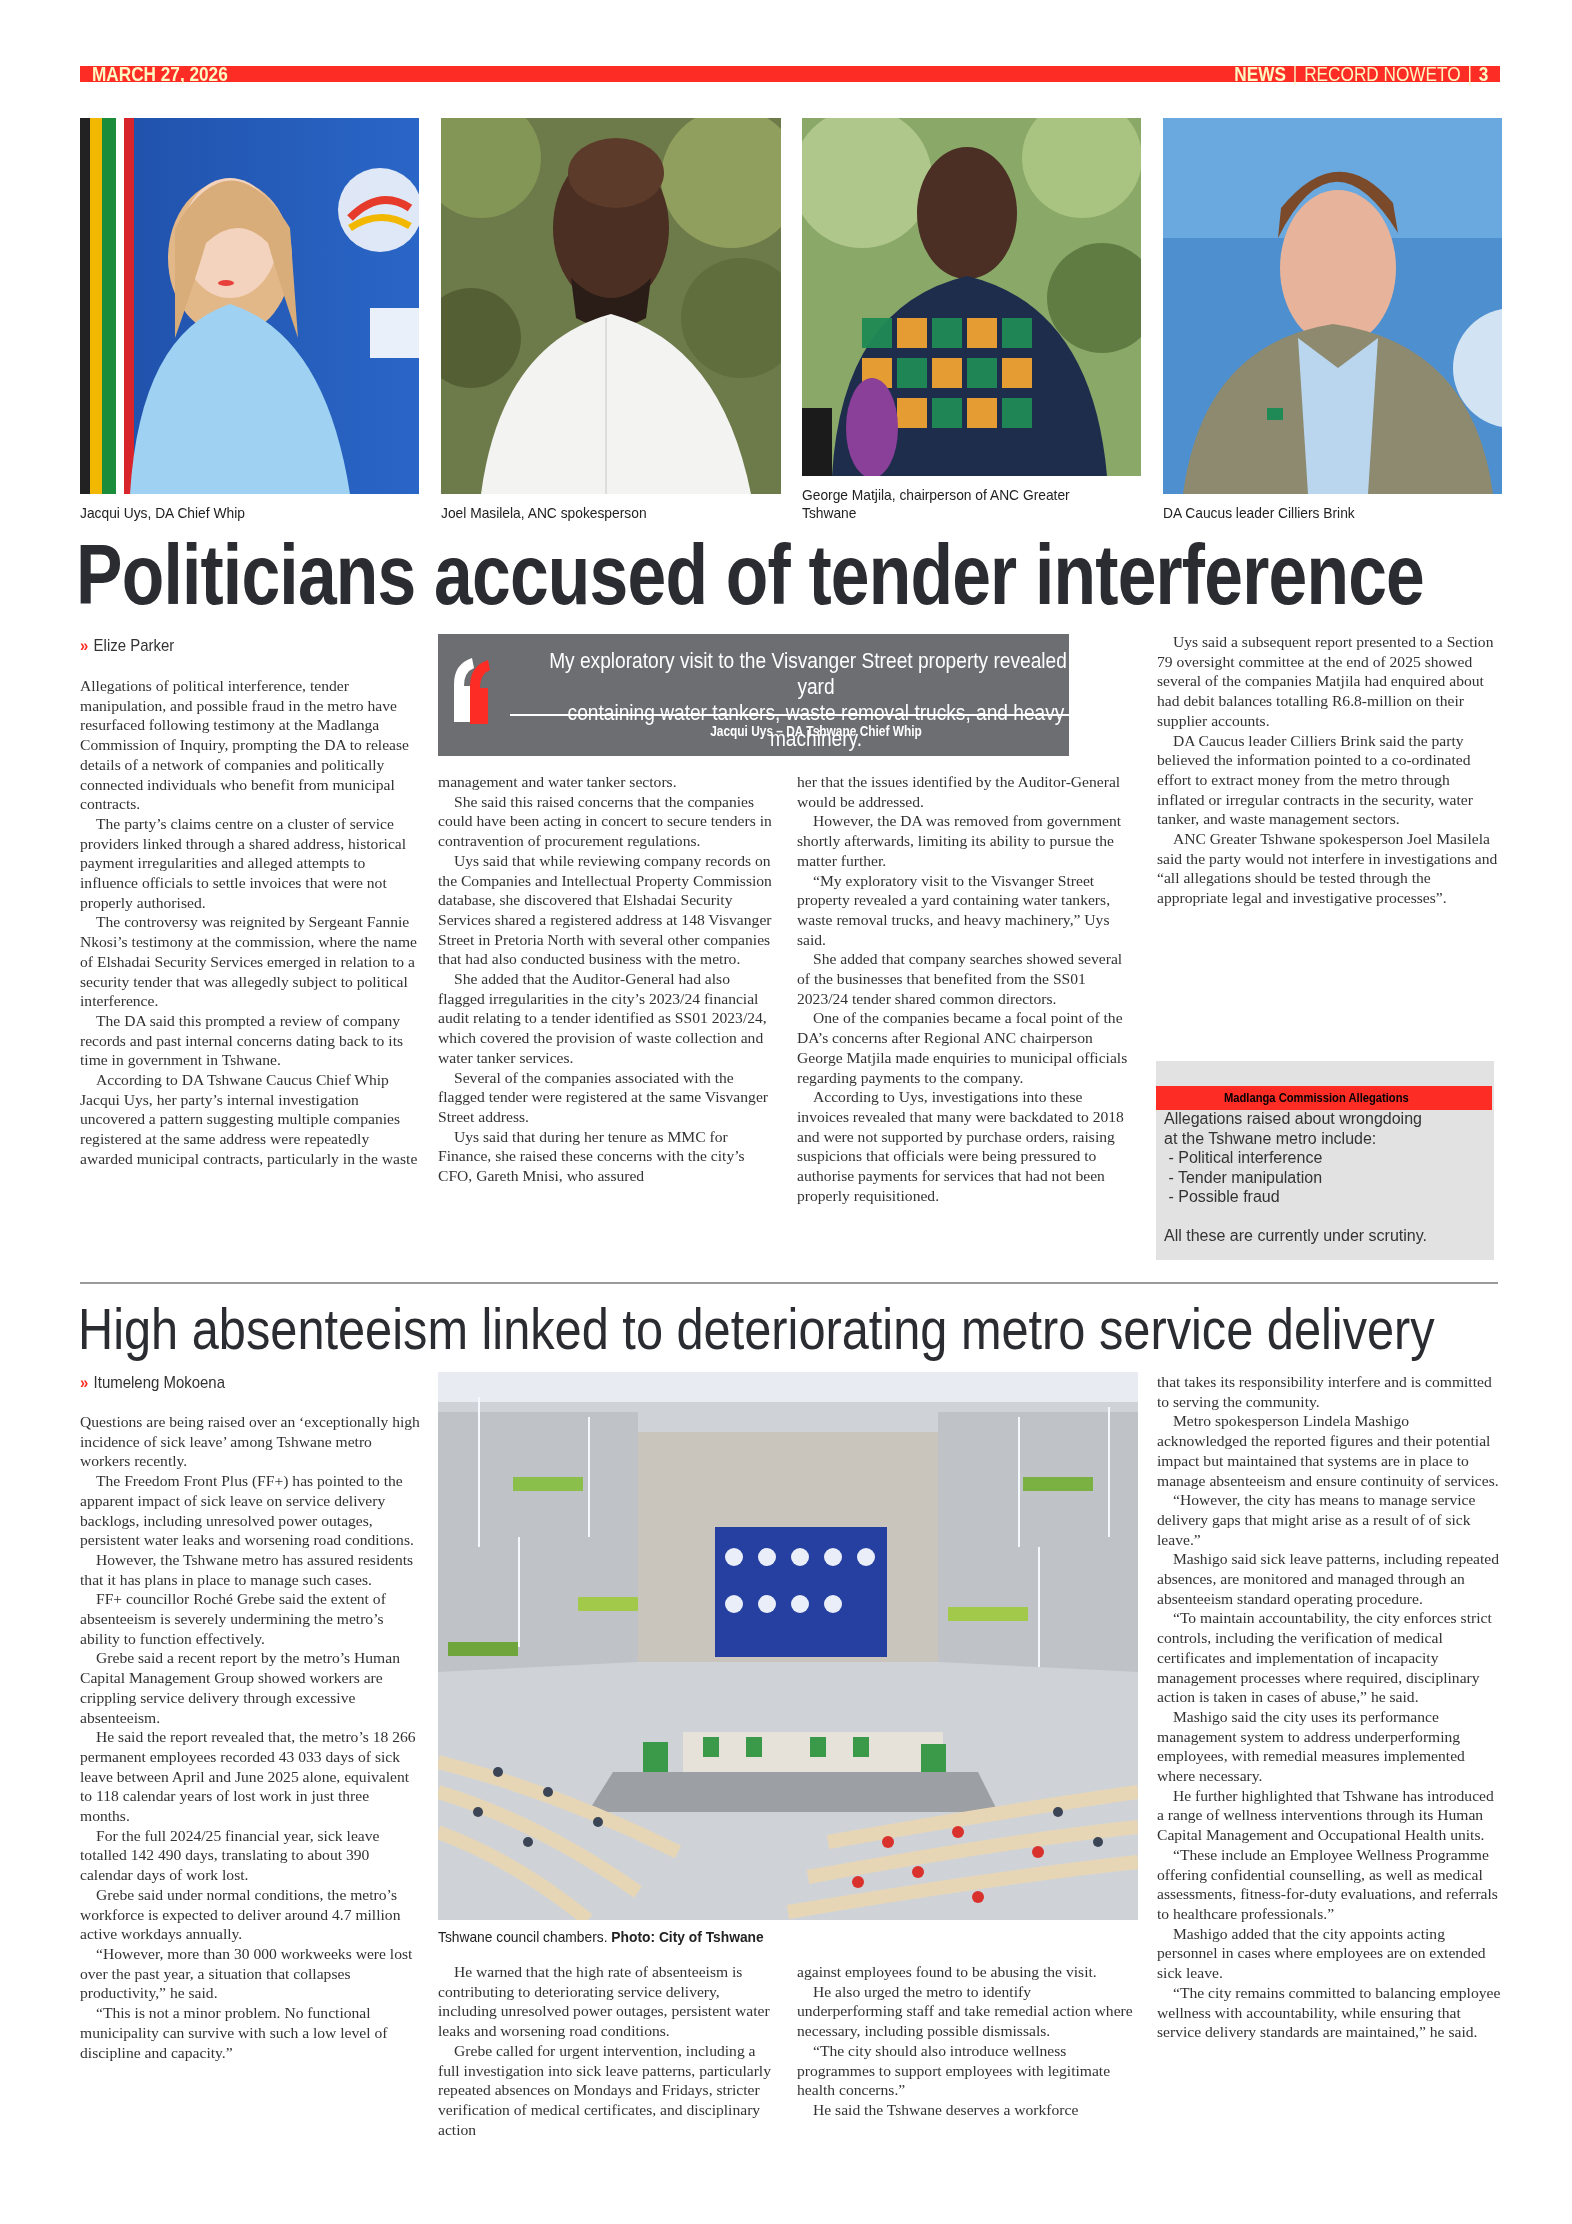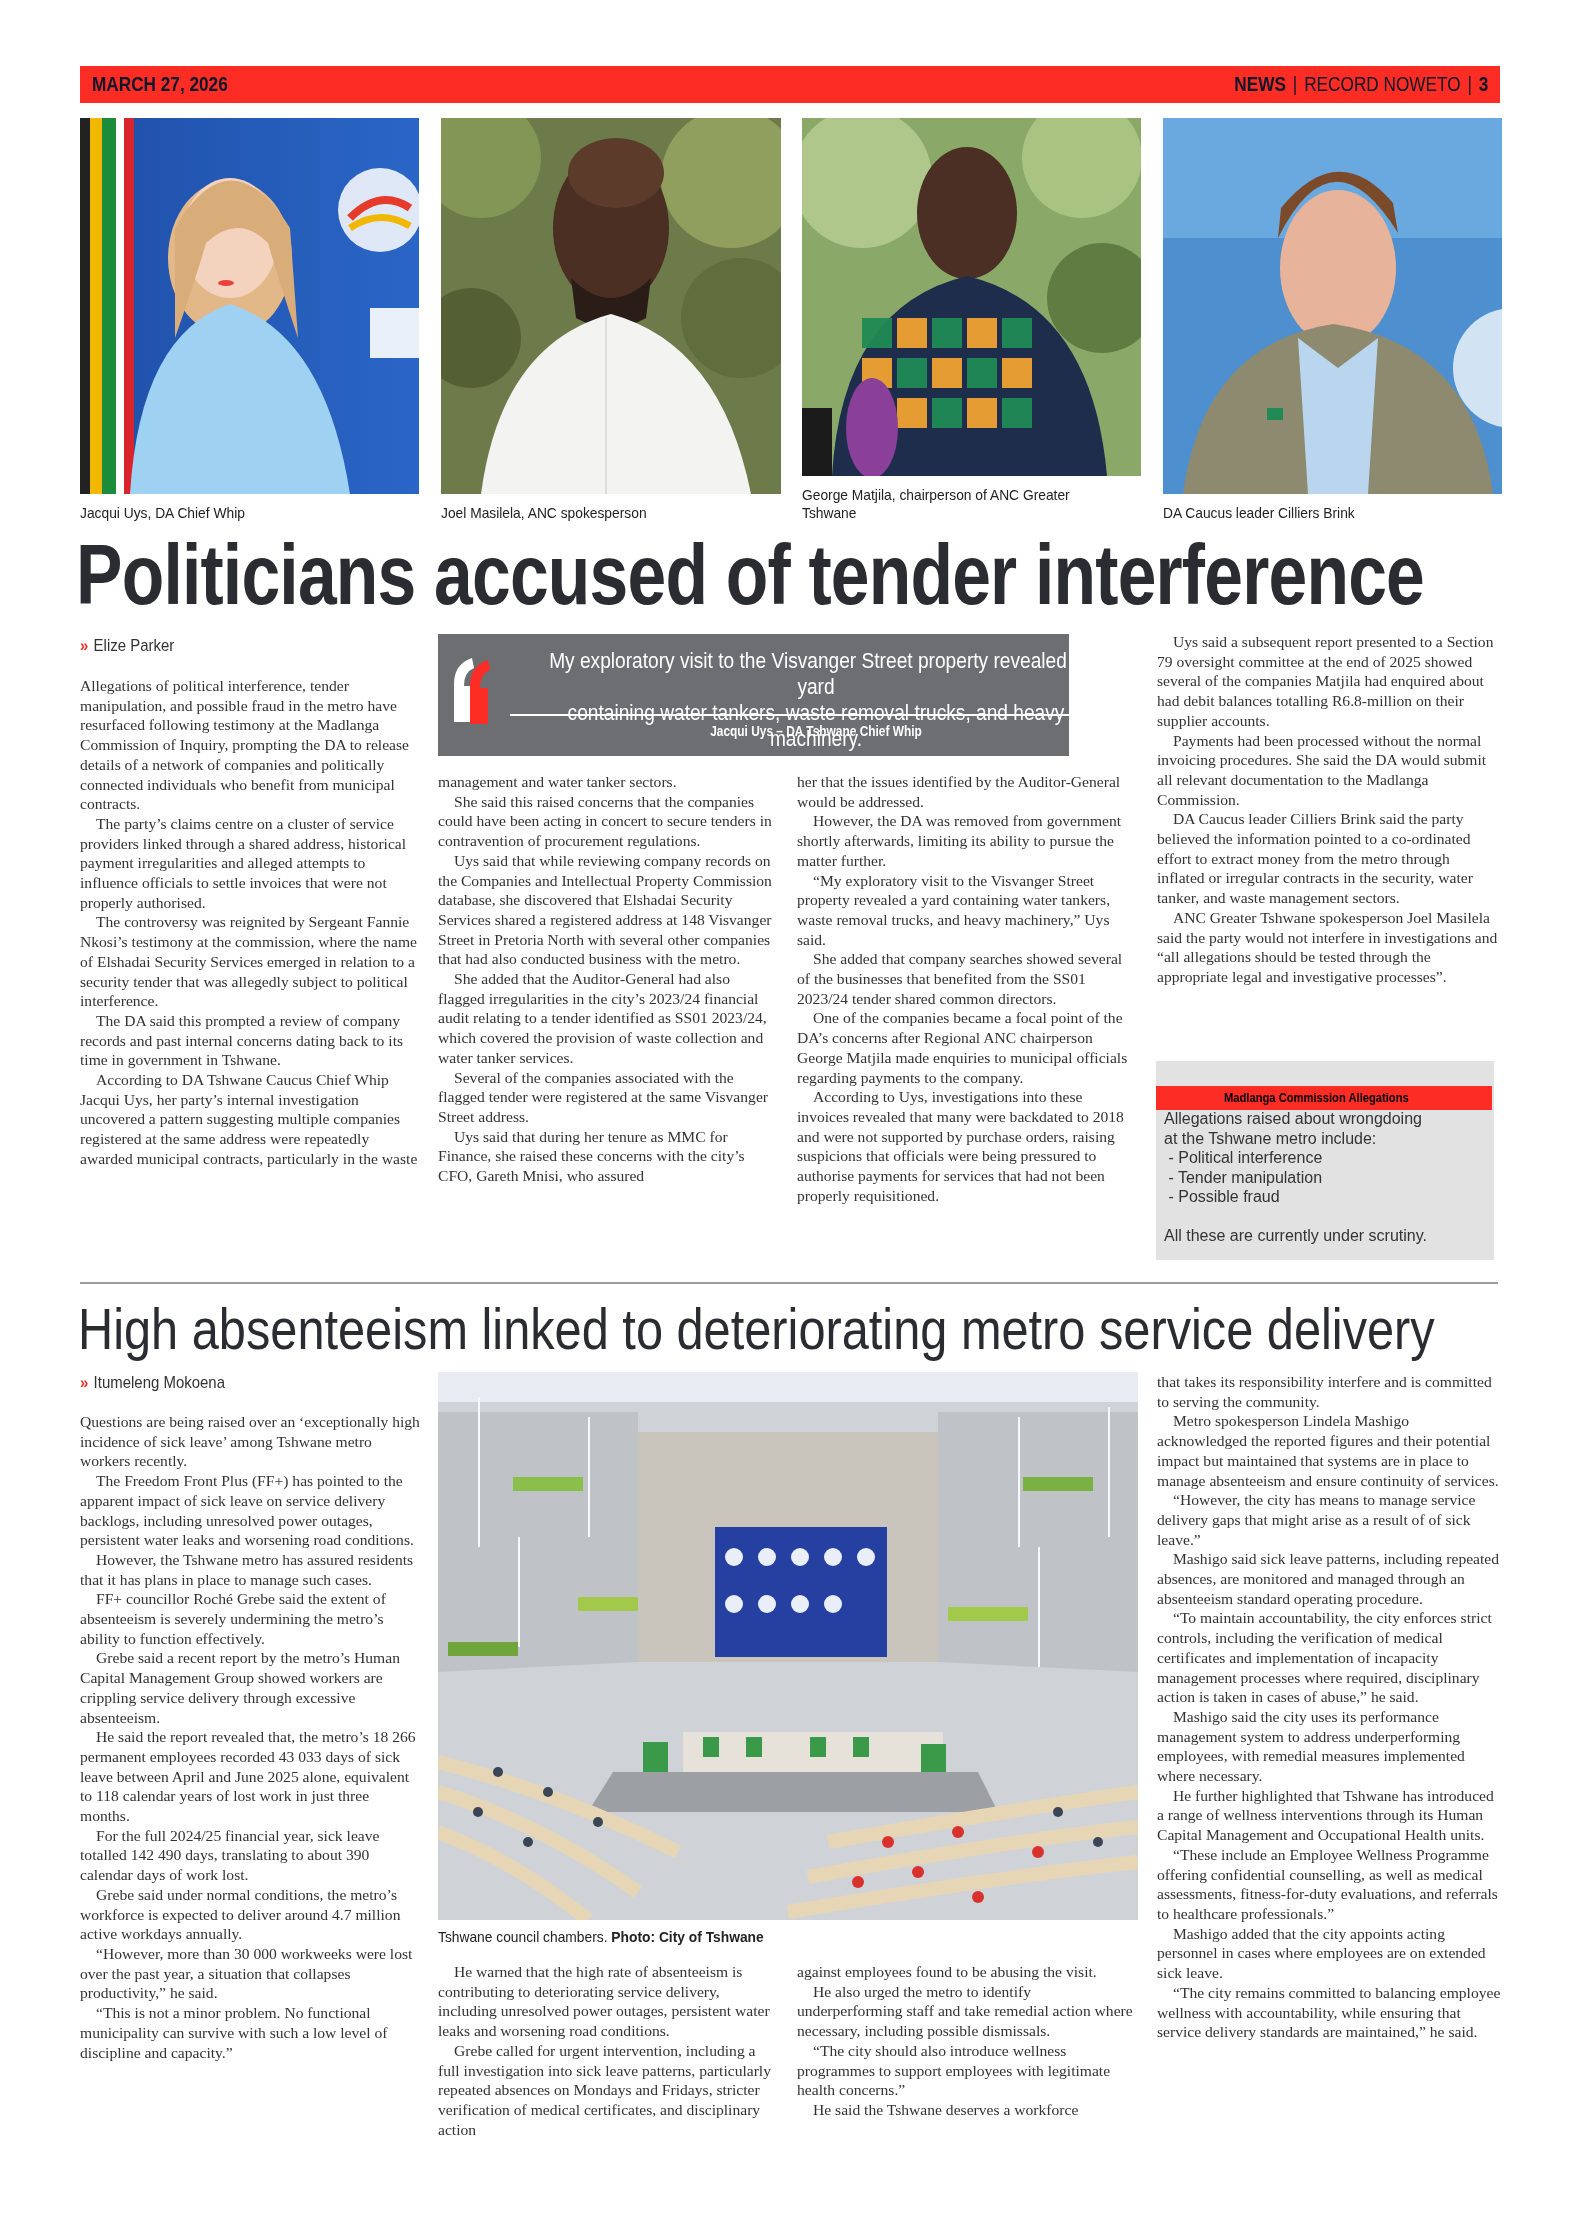--- a/index.html
+++ b/index.html
@@ -1,19 +1,19 @@
 <!DOCTYPE html>
 <html><head>
 <meta charset="utf-8">
 <style>
   html, body { margin:0; padding:0; background:#ffffff; }
   body { width:1572px; height:2224px; position:relative; overflow:hidden; color:#2b2b2b; }
 
   
-  .topbar { position:absolute; left:80px; top:66px; width:1420px; height:37px; background:#fd2c25; color:#0f172a;
+  .topbar { position:absolute; left:80px; top:66px; width:1420px; height:16px; background:#fd2c25; color:#fef9c3;
             font-family:"Liberation Sans", sans-serif; font-weight:bold; display:flex; align-items:center; justify-content:space-between; padding:0 12px; box-sizing:border-box; }
   .topbar .date { font-size:20px; letter-spacing:0px; transform:scaleX(0.86); transform-origin:left center; }
   .topbar .right { font-size:20px; transform:scaleX(0.86); transform-origin:right center; display:flex; gap:8px; }
   .topbar .right .light { font-weight:normal; }
 
   
   .photo { position:absolute; top:118px; overflow:hidden; }
   .caption { position:absolute; font-family:"Liberation Sans", sans-serif; font-size:15px; color:#222; line-height:18px; transform:scaleX(0.92); transform-origin:left top; }
 
   .headline1 { position:absolute; left:76px; top:526px; width:1440px; font-family:"Liberation Sans", sans-serif; font-weight:bold; font-size:86px; color:#2b2c31; letter-spacing:-1px; white-space:nowrap; transform:scaleX(0.81); transform-origin:left top; line-height:96px; }
@@ -185,21 +185,20 @@
   <p>her that the issues identified by the Auditor-General would be addressed.</p>
   <p class="ind">However, the DA was removed from government shortly afterwards, limiting its ability to pursue the matter further.</p>
   <p class="ind">“My exploratory visit to the Visvanger Street property revealed a yard containing water tankers, waste removal trucks, and heavy machinery,” Uys said.</p>
   <p class="ind">She added that company searches showed several of the businesses that benefited from the SS01 2023/24 tender shared common directors.</p>
   <p class="ind">One of the companies became a focal point of the DA’s concerns after Regional ANC chairperson George Matjila made enquiries to municipal officials regarding payments to the company.</p>
   <p class="ind">According to Uys, investigations into these invoices revealed that many were backdated to 2018 and were not supported by purchase orders, raising suspicions that officials were being pressured to authorise payments for services that had not been properly requisitioned.</p>
 </div>
 
 <div class="col" style="left:1157px;top:632px;width:344px;">
   <p class="ind">Uys said a subsequent report presented to a Section 79 oversight committee at the end of 2025 showed several of the companies Matjila had enquired about had debit balances totalling R6.8-million on their supplier accounts.</p>
-  <p class="ind">Payments had been processed without the normal invoicing procedures. She said the DA would submit all relevant documentation to the Madlanga Commission.</p>
   <p class="ind">DA Caucus leader Cilliers Brink said the party believed the information pointed to a co-ordinated effort to extract money from the metro through inflated or irregular contracts in the security, water tanker, and waste management sectors.</p>
   <p class="ind">ANC Greater Tshwane spokesperson Joel Masilela said the party would not interfere in investigations and “all allegations should be tested through the appropriate legal and investigative processes”.</p>
 </div>
 
 <div class="factbox">
   <div class="fhead"><span>Madlanga Commission Allegations</span></div>
   <div class="fbody">
     <div>Allegations raised about wrongdoing</div>
     <div>at the Tshwane metro include:</div>
     <div style="white-space:pre"> - Political interference</div>

